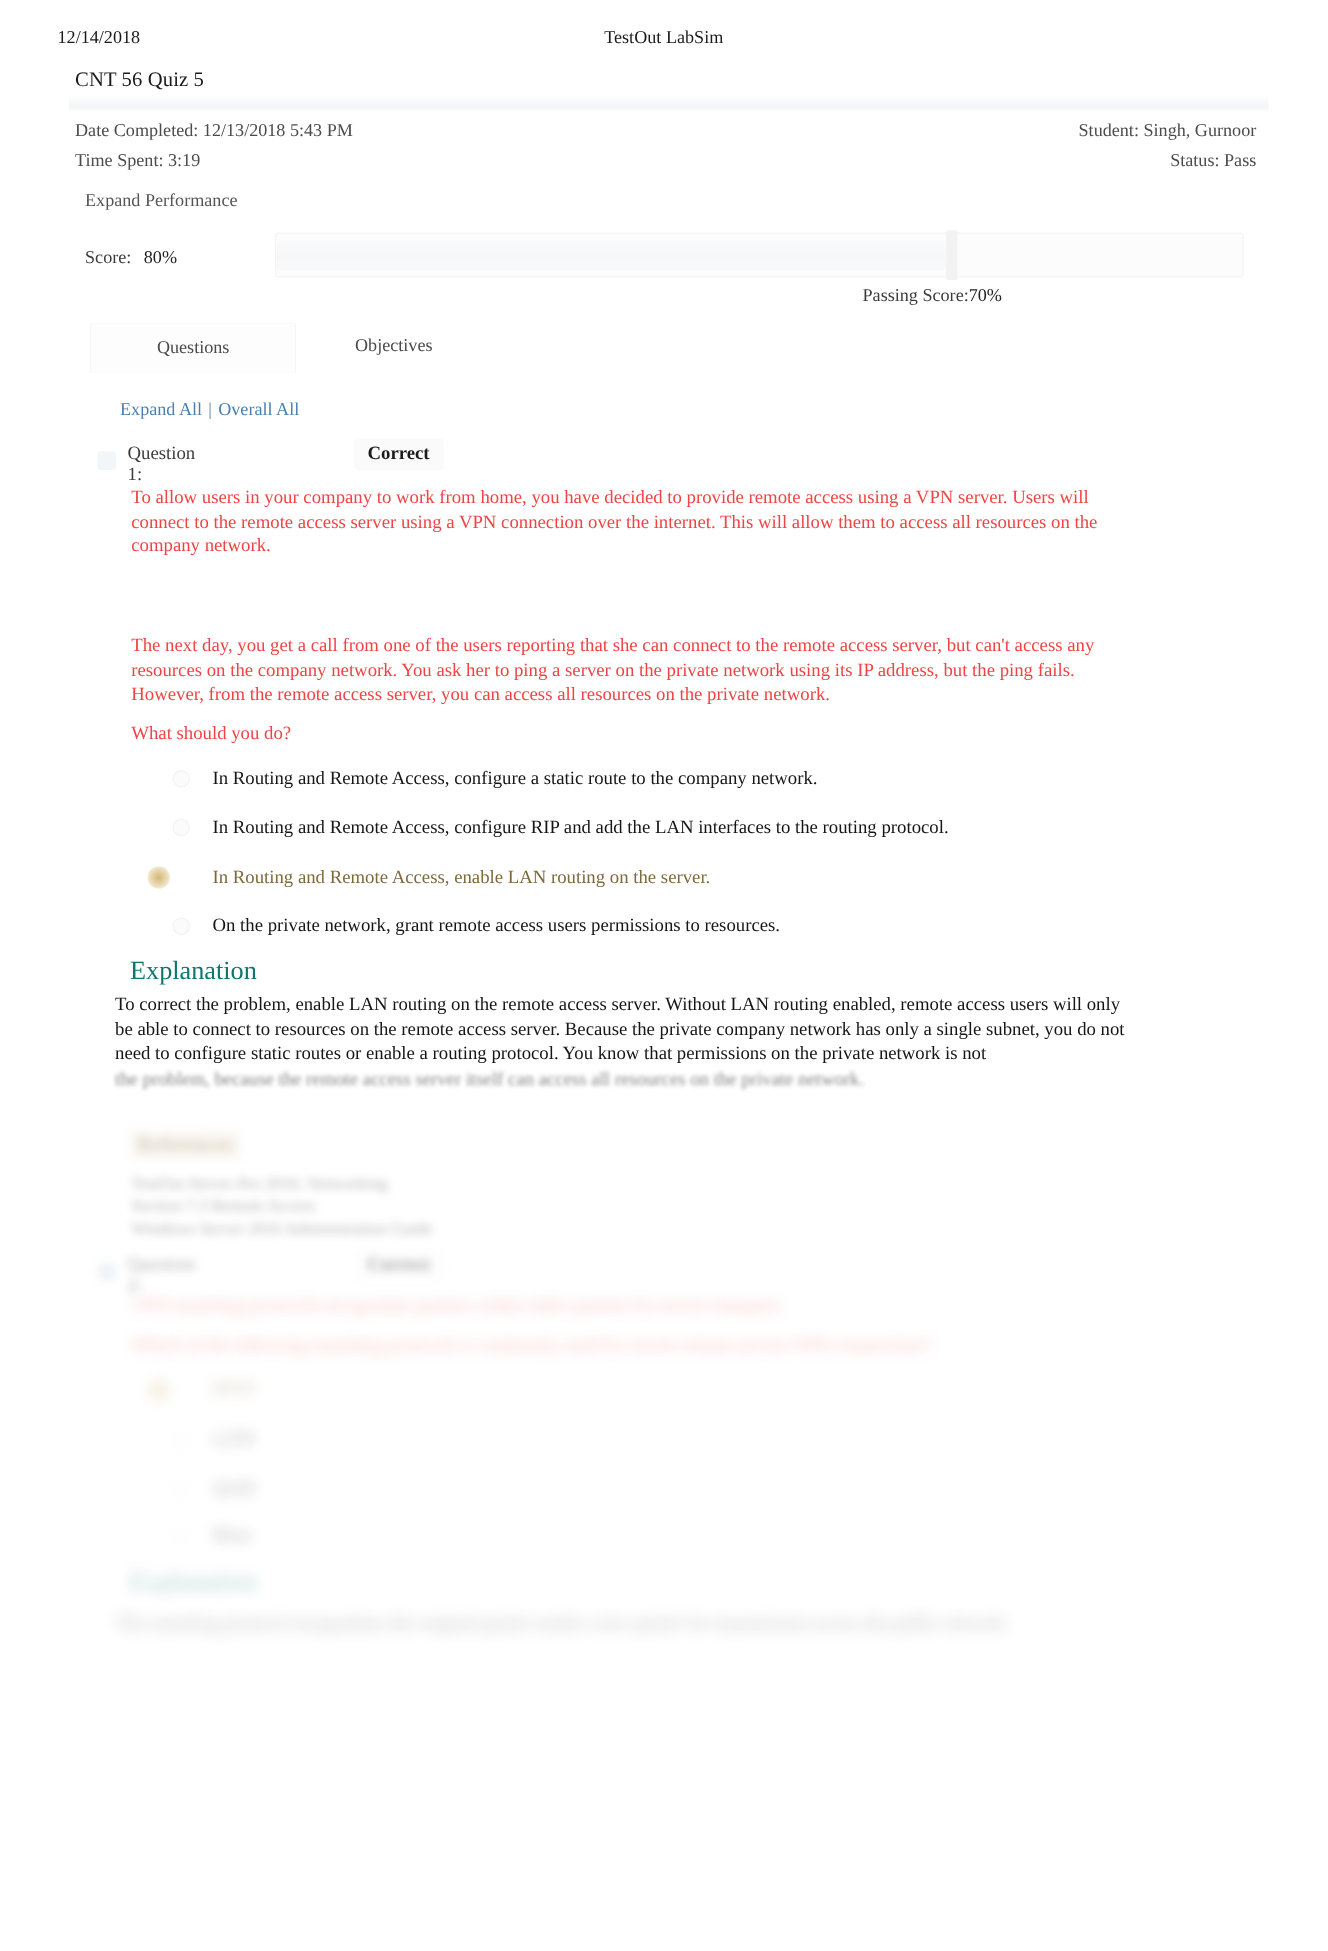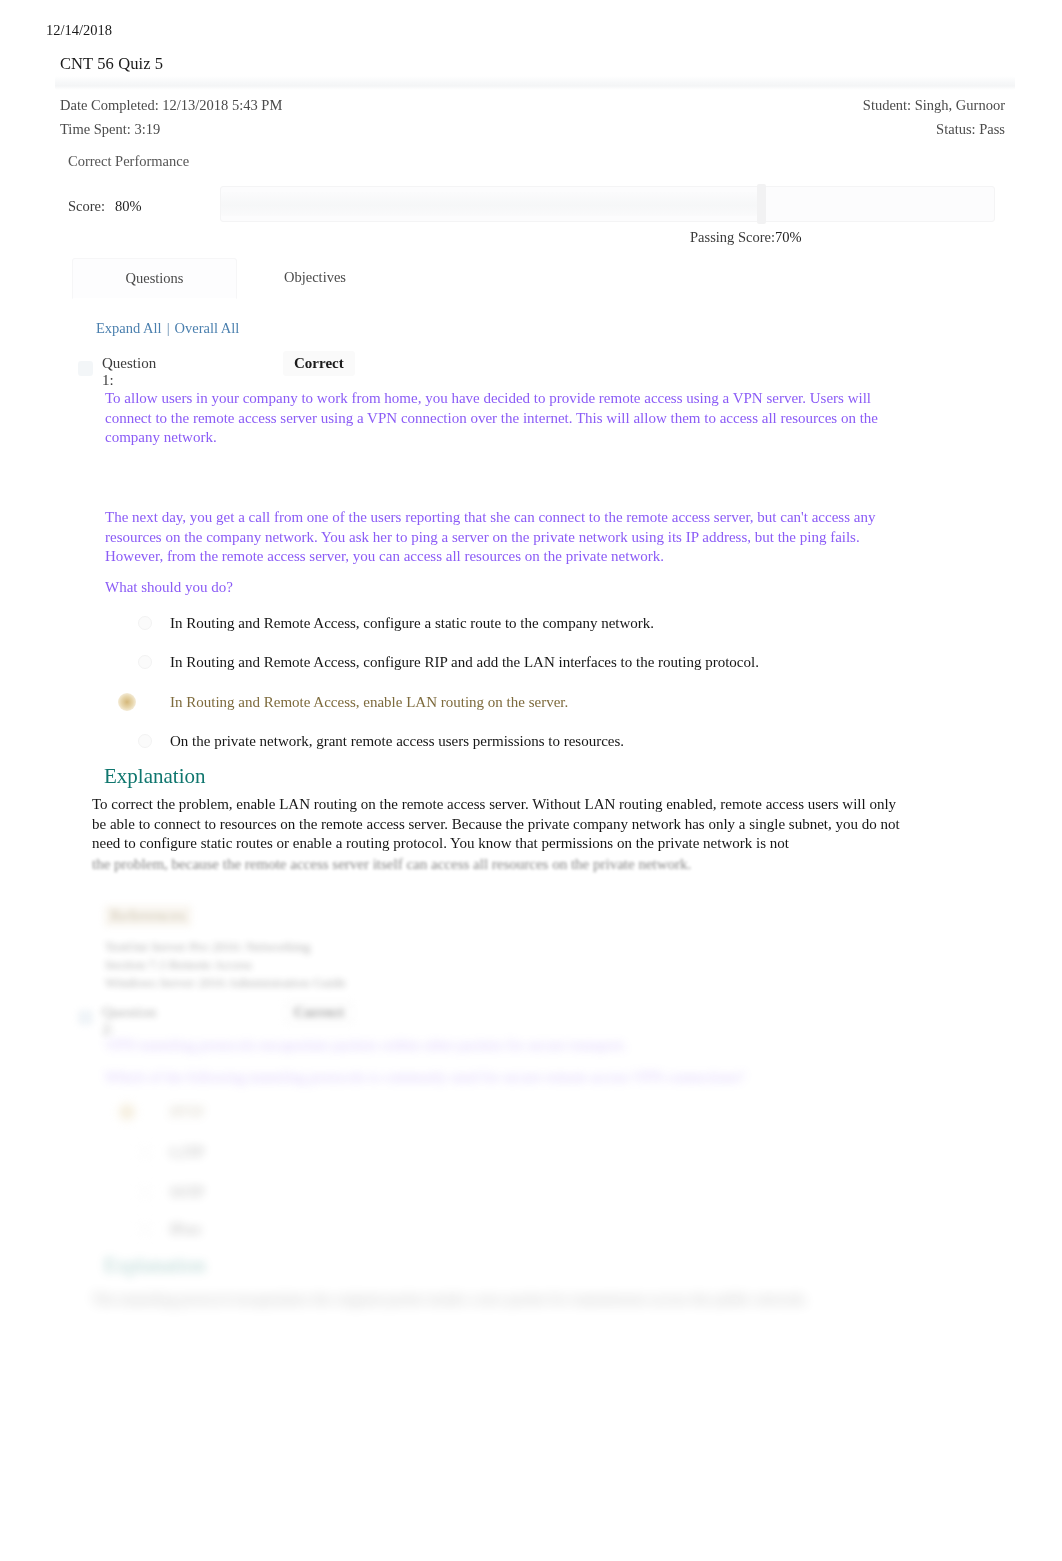--- a/index.html
+++ b/index.html
@@ -221,21 +221,21 @@
     border-radius: 3px;
   }
 
   
   .qp {
     position: absolute;
     left: 105px;
     width: 812px;
     font-size: 15px;
     line-height: 19.6px;
-    color: #8b5cf6;
+    color: #ef4444;
     text-align: left;
   }
 
   
   .opt {
     position: absolute;
     left: 138px;
     width: 790px;
     font-size: 15px;
     line-height: 19px;
@@ -317,35 +317,36 @@
     background: #ffffff;
   }
 </style>
 </head>
 <body>
 
 <div class="page">
 
   <div class="print-header">
     <span class="ph-date">12/14/2018</span>
+    <span class="ph-title">TestOut LabSim</span>
   </div>
 
   <div class="quiz-title">CNT 56 Quiz 5</div>
   <div class="title-rule"></div>
 
   <div class="meta row1">
     <span class="left">Date Completed: 12/13/2018 5:43 PM</span>
     <span class="right">Student: Singh, Gurnoor</span>
   </div>
   <div class="meta row2">
     <span class="left">Time Spent: 3:19</span>
     <span class="right">Status: Pass</span>
   </div>
 
-  <div class="overall-label">Correct Performance</div>
+  <div class="overall-label">Expand Performance</div>
 
   <div class="score-label">
     <span>Score:</span><span class="sval">80%</span>
   </div>
 
   <div class="progress-wrap">
     <div class="progress-track"></div>
     <div class="progress-fill"></div>
     <div class="progress-marker"></div>
   </div>

